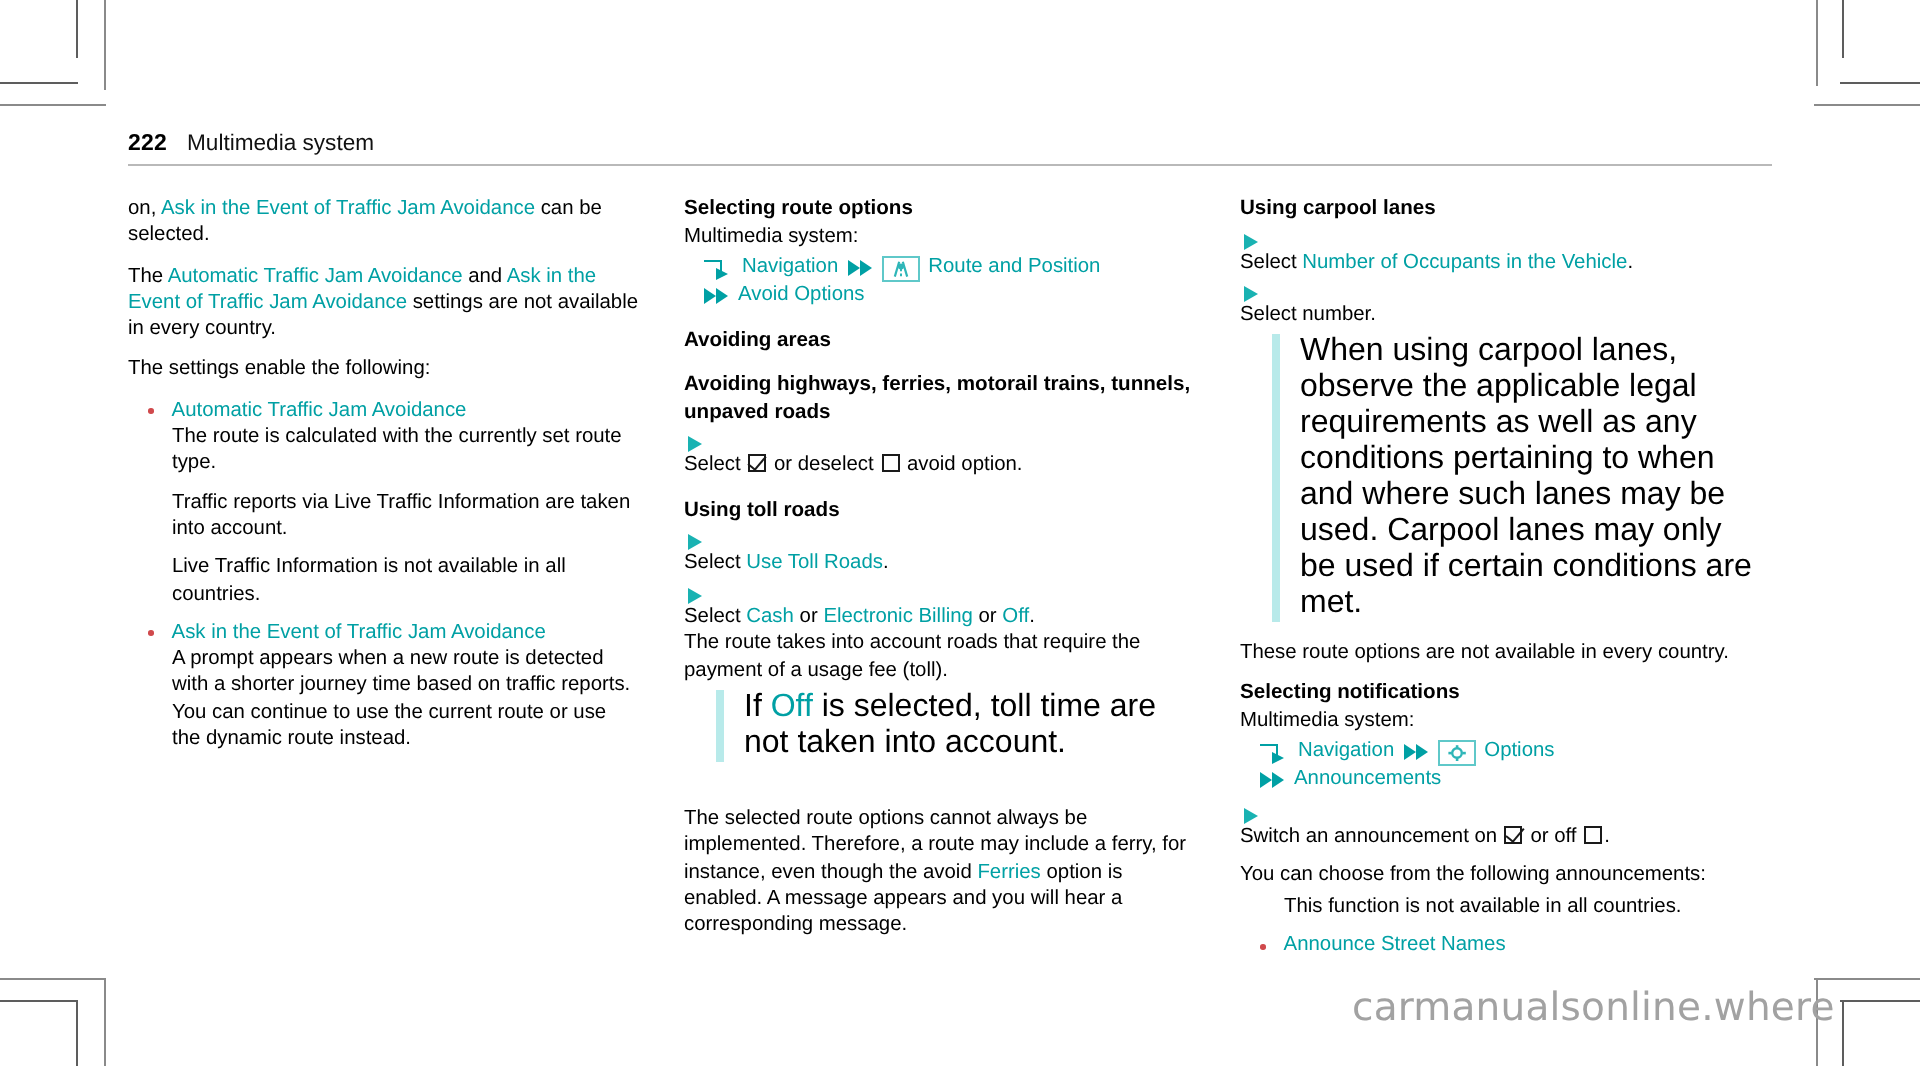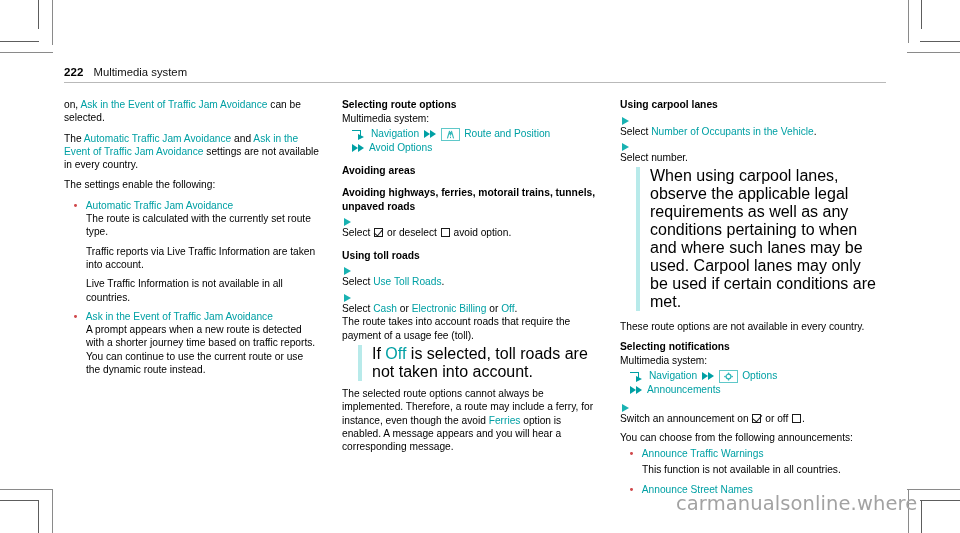--- a/index.html
+++ b/index.html
@@ -327,24 +327,24 @@
 
     <div class="step">
       <span class="tri"></span>
       <div class="step-body">
         <span>Select </span><span class="teal">Cash</span><span> or </span><span class="teal">Electronic Billing</span><span> or </span><span class="teal">Off</span><span>.</span>
         <p style="margin:0;">The route takes into account roads that require the payment of a usage fee (toll).</p>
       </div>
     </div>
 
     <div class="indent-bar" style="margin-left:16px; margin-top:3px;">
-      <p><span>If </span><span class="teal">Off</span><span> is selected, toll roads are not taken into account.</span></p>
-    </div>
-
-    <p class="body" style="margin-top:6px;"><span>The selected route options cannot always be implemented. Therefore, a route may include a ferry, for instance, even though the avoid </span><span class="teal">Ferries</span><span> option is enabled. A message appears and you will hear a corresponding message.</span></p>
+      <p><span>If </span><span class="teal">Off</span><span> is selected, toll time are not taken into account.</span></p>
+    </div>
+
+    <p class="body" style="margin-top:22px;"><span>The selected route options cannot always be implemented. Therefore, a route may include a ferry, for instance, even though the avoid </span><span class="teal">Ferries</span><span> option is enabled. A message appears and you will hear a corresponding message.</span></p>
   </div>
 
   <div class="col">
 
     <h3 class="sub">Using carpool lanes</h3>
 
     <div class="step">
       <span class="tri"></span>
       <span class="step-body"><span>Select </span><span class="teal">Number of Occupants in the Vehicle</span><span>.</span></span>
     </div>
@@ -388,24 +388,20 @@
       <span class="seg">Announcements</span>
     </div>
 
     <div class="step" style="margin-top:4px;">
       <span class="tri"></span>
       <span class="step-body"><span>Switch an announcement on </span><span class="cbx on"></span><span> or off </span><span class="cbx"></span><span>.</span></span>
     </div>
 
     <p class="body" style="margin-top:5px; margin-bottom:2px;">You can choose from the following announcements:</p>
 
-    <div class="bullet">
-      <span class="dot"></span>
-      <span class="btext teal">Announce Traffic Warnings</span>
-    </div>
     <p class="sub-para" style="margin-top:3px;">This function is not available in all countries.</p>
 
     <div class="bullet" style="margin-top:4px;">
       <span class="dot"></span>
       <span class="btext teal">Announce Street Names</span>
     </div>
   </div>
 </div>
 
 <div class="watermark">carmanualsonline.where</div>

